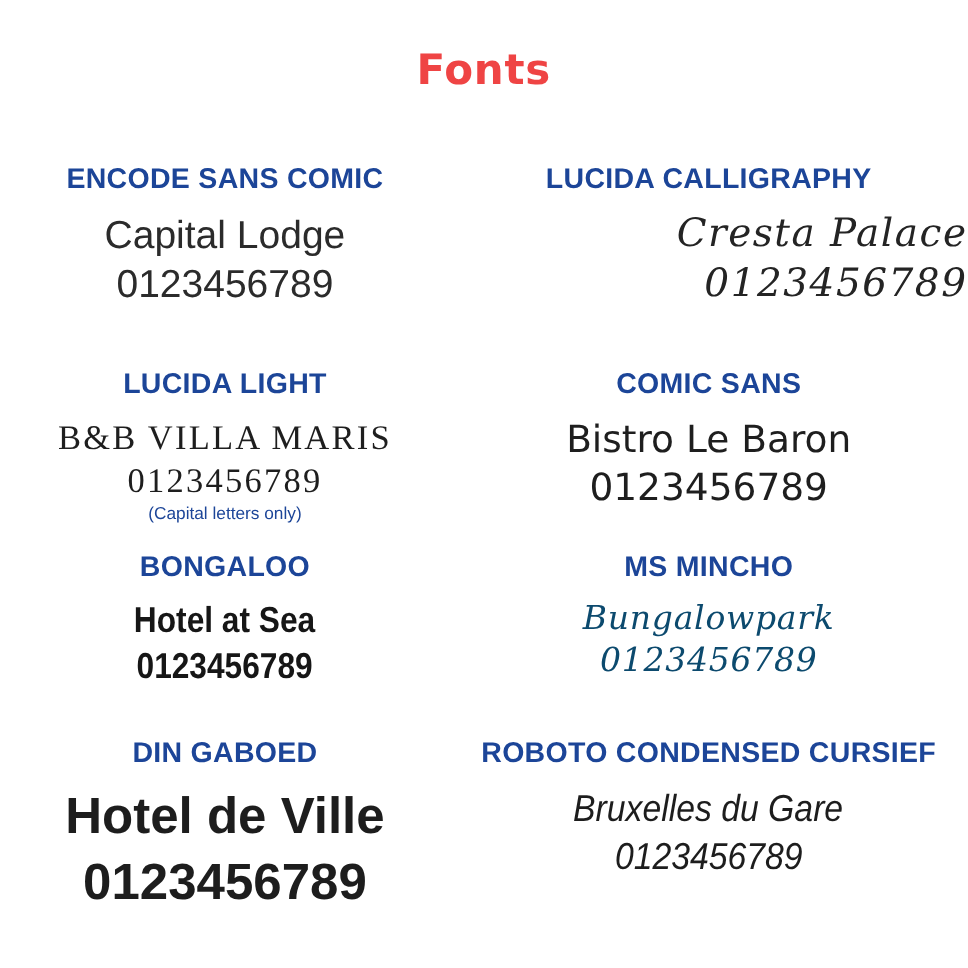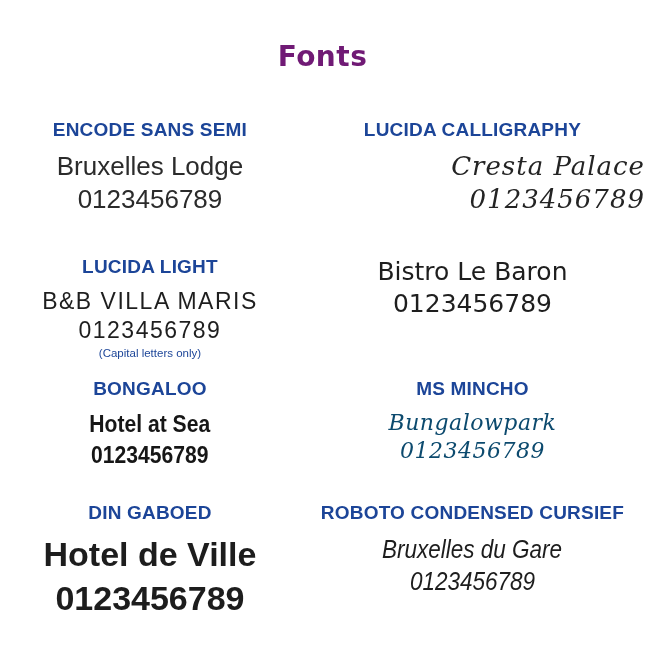--- a/index.html
+++ b/index.html
@@ -15,22 +15,22 @@
   .page {
     width: 645px;
     height: 645px;
     background: #ffffff;
     box-sizing: border-box;
   }
   .page-title {
     text-align: center;
     font-size: 28px;
     font-weight: 700;
-    color: #701a75;
-    padding-top: 40px;
+    color: #ef4444;
+    padding-top: 30px;
     letter-spacing: 0.5px;
     font-family: "DejaVu Sans", sans-serif;
   }
   .grid {
     margin-top: 40px;
     display: grid;
     grid-template-columns: 46.5% 53.5%;
     grid-template-rows: 137px 122px 124px auto;
   }
   .cell {
@@ -63,21 +63,21 @@
     color: #2b2b2b;
   }
   .f-lucida .sample, .f-lucida .digits {
     font-family: "DejaVu Serif", serif;
     font-style: italic;
     font-size: 26px;
     letter-spacing: 1px;
     text-align: right;
   }
   .f-gaboed .sample, .f-gaboed .digits {
-    font-family: Liberation Sans, sans-serif;
+    font-family: Liberation Serif, serif;
     font-size: 23px;
     letter-spacing: 1.5px;
     color: #1e1e1e;
   }
   .f-comic .sample, .f-comic .digits {
     font-family: "DejaVu Sans", sans-serif;
     font-size: 25px;
     color: #1e1e1e;
   }
   .f-bongaloo .sample, .f-bongaloo .digits {
@@ -113,39 +113,40 @@
 </head>
 <body>
 
 <div class="page">
 
   <div class="page-title">Fonts</div>
 
   <div class="grid">
 
     <div class="cell f-encode">
-      <div class="fname">ENCODE SANS SEMI</div>
-      <div class="sample">Bruxelles Lodge</div>
+      <div class="fname">ENCODE SANS COMIC</div>
+      <div class="sample">Capital Lodge</div>
       <div class="digits">0123456789</div>
     </div>
 
     <div class="cell f-lucida">
       <div class="fname">LUCIDA CALLIGRAPHY</div>
       <div class="sample">Cresta Palace</div>
       <div class="digits">0123456789</div>
     </div>
 
     <div class="cell f-gaboed">
       <div class="fname">LUCIDA LIGHT</div>
       <div class="sample">B&amp;B VILLA MARIS</div>
       <div class="digits">0123456789</div>
       <div class="fnote">(Capital letters only)</div>
     </div>
 
     <div class="cell f-comic">
+      <div class="fname">COMIC SANS</div>
       <div class="sample">Bistro Le Baron</div>
       <div class="digits">0123456789</div>
     </div>
 
     <div class="cell f-bongaloo">
       <div class="fname">BONGALOO</div>
       <div><span class="sample">Hotel at Sea</span></div>
       <div><span class="digits">0123456789</span></div>
     </div>
 

